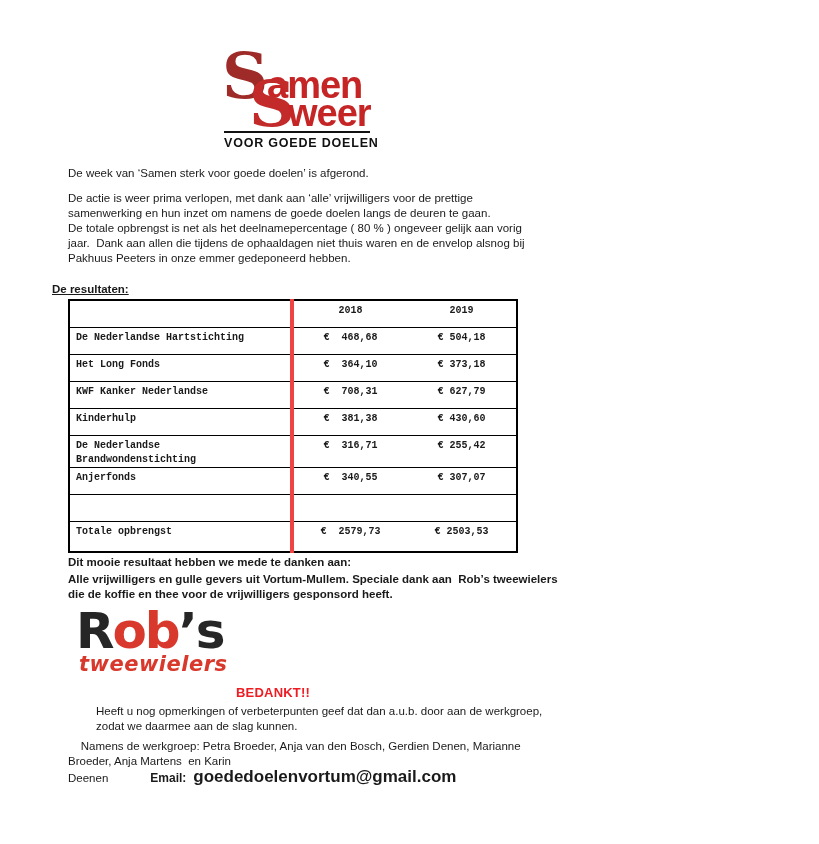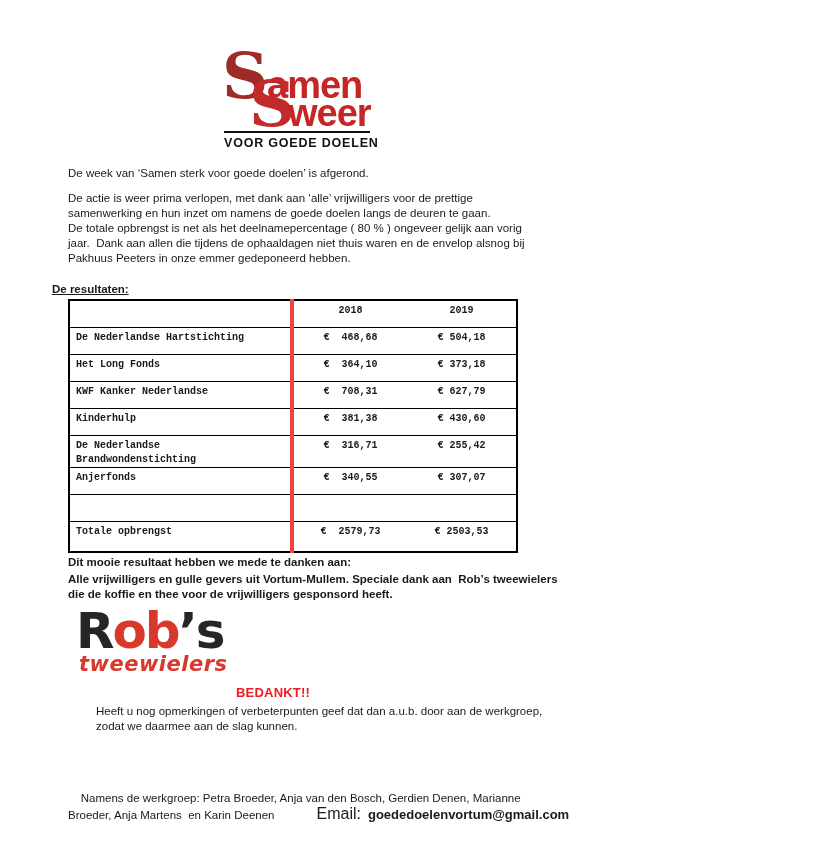--- a/index.html
+++ b/index.html
@@ -34,22 +34,22 @@
 
   
   .rob-logo { position:absolute; left:76px; top:607px; }
   .rob-name { font:bold 50px/48px "DejaVu Sans", sans-serif; letter-spacing:-2px; white-space:nowrap; }
   .rob-black { color:#262626; }
   .rob-red { color:#d8392c; }
   .rob-sub { font:bold italic 21px/22px "DejaVu Sans", sans-serif; color:#d8392c; letter-spacing:0.5px; margin:-2px 0 0 3px; white-space:nowrap; }
 
   .bedankt { position:absolute; left:236px; top:685px; font-size:13px; font-weight:bold; color:#ee1c23; letter-spacing:0.2px; }
 
-  .email-label { font-weight:normal; font-size:16px; margin-left:42px; }
-  .email-addr  { font-weight:bold; font-size:13px; margin-left:7px; }
+  .email-label { font-weight:bold; font-size:12px; margin-left:42px; }
+  .email-addr  { font-weight:bold; font-size:17px; margin-left:7px; }
 </style>
 </head>
 <body>
 
 <div class="page">
 
   <div class="ss-logo">
     <span class="ss-s1">S</span>
     <span class="ss-amen">amen</span>
     <span class="ss-s2">S</span>
@@ -132,18 +132,18 @@
       <span class="rob-black">R</span><span class="rob-red">ob</span><span class="rob-black">’s</span>
     </div>
     <div class="rob-sub">tweewielers</div>
   </div>
 
   <div class="bedankt">BEDANKT!!</div>
 
   <div class="para" style="left:68px; top:704px; width:505px;margin-left:28px;">Heeft u nog opmerkingen of verbeterpunten geef dat dan a.u.b. door aan de werkgroep,
 zodat we daarmee aan de slag kunnen.</div>
 
-  <div class="para" style="left:68px; top:776px; width:520px;">
+  <div class="para" style="left:68px; top:724px; width:520px;">
     <span>Namens de werkgroep: Petra Broeder, Anja van den Bosch, Gerdien Denen, Marianne
 Broeder, Anja Martens  en Karin Deenen</span><span class="email-label">Email:</span><span class="email-addr">goededoelenvortum@gmail.com</span>
   </div>
 
 </div>
 
 </body></html>

